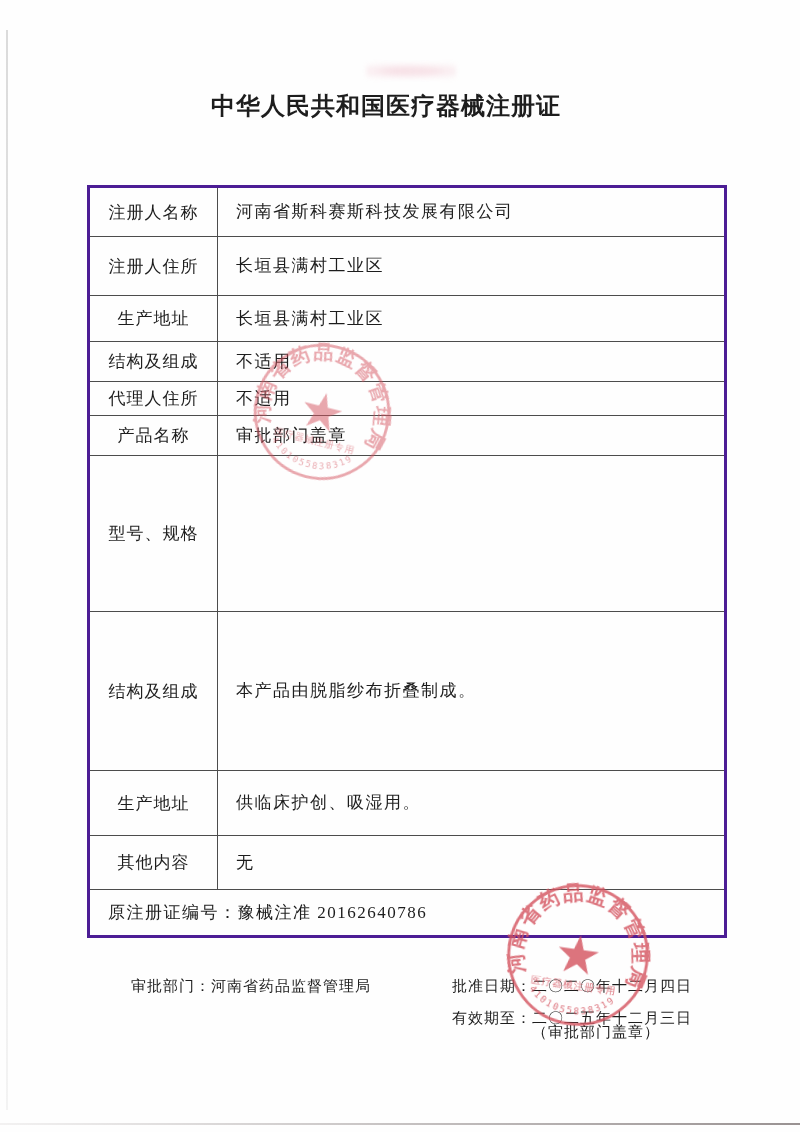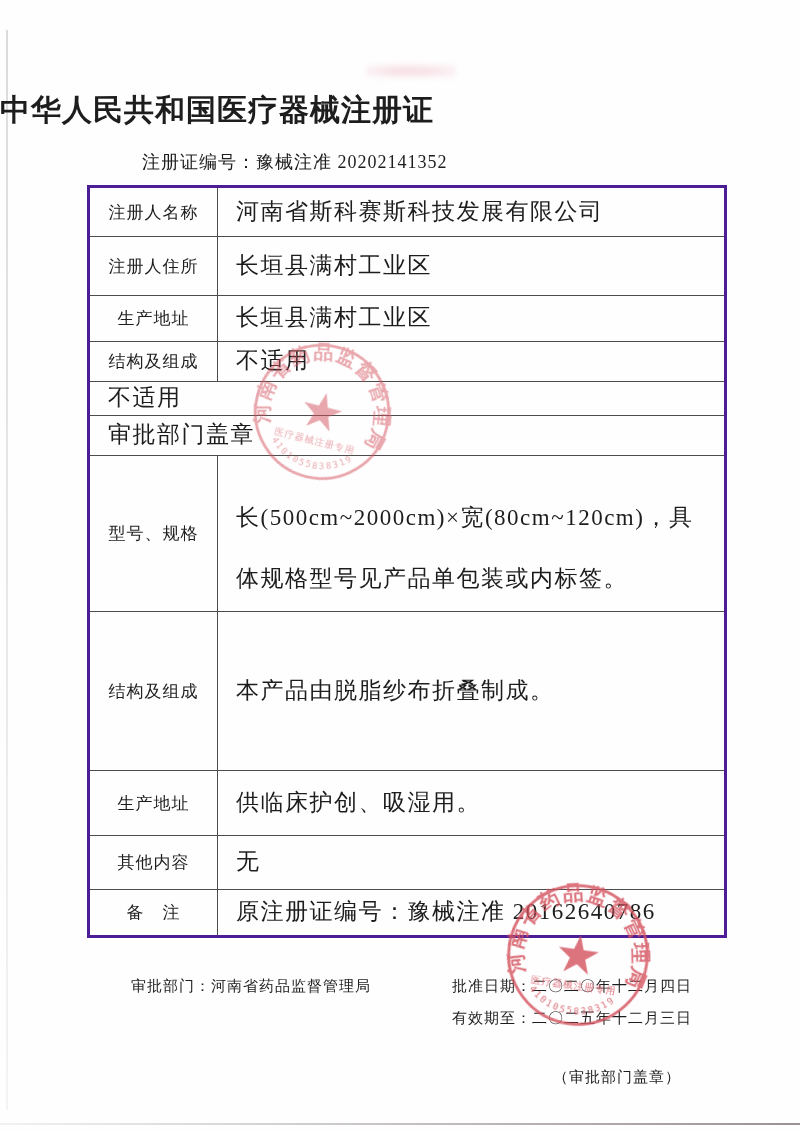--- a/index.html
+++ b/index.html
@@ -12,49 +12,49 @@
   .edge-left { position:absolute; left:6px; top:30px; width:2px; height:1080px;
     background:linear-gradient(to bottom, rgba(190,190,190,.55), rgba(210,210,210,.25)); }
   .edge-bottom { position:absolute; left:0px; top:1123px; width:800px; height:2px;
     background:linear-gradient(to right, rgba(160,150,150,.12), rgba(110,100,100,.7)); }
   .smudge { position:absolute; left:366px; top:60px; width:90px; height:22px;
     background:radial-gradient(ellipse at 30% 50%, rgba(230,150,170,.25), transparent 60%),
                radial-gradient(ellipse at 75% 50%, rgba(230,150,170,.22), transparent 60%);
     filter:blur(2px); }
 
   .title {
-    position:absolute; left:0; top:90px; width:772px; text-align:left;
-    font-size:30px; font-weight:bold; letter-spacing:1px;
+    position:absolute; left:0; top:90px; width:772px; text-align:center;
+    font-size:24px; font-weight:bold; letter-spacing:1px;
   }
   .regno { position:absolute; left:142px; top:150px; font-size:18px; letter-spacing:1px; }
 
   .cert-table {
     position:absolute; left:87px; top:185px; width:640px;
     border:3px solid #4c1d95; box-sizing:border-box; background:transparent;
   }
   .trow { display:flex; border-top:1px solid #4c4c4c; box-sizing:border-box; }
   .trow:first-child { border-top:none; }
   .tlabel {
     width:128px; flex:0 0 128px; display:flex; align-items:center; justify-content:center;
     text-align:center; font-size:17px; letter-spacing:1px;
     border-right:1px solid #4c4c4c; box-sizing:border-box;
   }
   .tvalue {
     flex:1; display:flex; align-items:center;
-    padding:0 16px 0 18px; font-size:23px; letter-spacing:1.5px; line-height:1.5;
+    padding:0 16px 0 18px; font-size:17px; letter-spacing:1.5px; line-height:1.5;
   }
   .h48{height:48px}.h59{height:59px}.h46{height:46px}.h40{height:40px}
   .h34{height:34px}.h156{height:156px}.h159{height:159px}.h65{height:65px}.h54{height:54px}
   .r-specs .tvalue { align-items:flex-start; padding-top:32px; line-height:2.65; padding-right:30px; }
 
   .footer-text { position:absolute; font-size:15px; letter-spacing:1px; }
   .f-dept  { left:131px; top:977px; }
   .f-date  { left:452px; top:977px; }
   .f-valid { left:452px; top:1009px;font-family:Liberation Mono, monospace; }
-  .f-seal  { left:553px; top:1023px;margin-top:45px; }
+  .f-seal  { left:532px; top:1023px; }
 
   
   .stamp { position:absolute; color:#d4525e; }
   .stamp .ring  { fill:none; stroke:currentColor; stroke-width:3; }
   .stamp text   { fill:currentColor; }
   .stamp .arc   { font-size:21px; font-weight:bold; letter-spacing:2px;
                   font-family:"Liberation Serif","DejaVu Serif",serif; }
   .stamp .star  { font-size:54px; }
   .stamp .inner { font-size:10px; letter-spacing:1px; }
   .stamp .digits{ font-size:9.5px; letter-spacing:2px; font-family:"DejaVu Sans Mono",monospace; }
@@ -67,63 +67,62 @@
 <body>
 
 <div class="page">
 
   <div class="edge-left"></div>
   <div class="edge-bottom"></div>
   <div class="smudge"></div>
 
   <div class="title">中华人民共和国医疗器械注册证</div>
 
-  <div class="regno"><span>注册证编号：</span><span>豫械注准 20202141352</span></div>
 
   <div class="cert-table">
     <div class="trow h48">
       <div class="tlabel">注册人名称</div>
       <div class="tvalue">河南省斯科赛斯科技发展有限公司</div>
     </div>
     <div class="trow h59">
       <div class="tlabel">注册人住所</div>
       <div class="tvalue">长垣县满村工业区</div>
     </div>
     <div class="trow h46">
       <div class="tlabel">生产地址</div>
       <div class="tvalue">长垣县满村工业区</div>
     </div>
     <div class="trow h40">
       <div class="tlabel">结构及组成</div>
       <div class="tvalue">不适用</div>
     </div>
     <div class="trow h34">
+      <div class="tlabel">代理人住所</div>
       <div class="tvalue">不适用</div>
     </div>
     <div class="trow h40">
+      <div class="tlabel">产品名称</div>
       <div class="tvalue">审批部门盖章</div>
     </div>
     <div class="trow h156 r-specs">
       <div class="tlabel">型号、规格</div>
-      <div class="tvalue">长(500cm~2000cm)×宽(80cm~120cm)，具体规格型号见产品单包装或内标签。</div>
     </div>
     <div class="trow h159">
       <div class="tlabel">结构及组成</div>
       <div class="tvalue">本产品由脱脂纱布折叠制成。</div>
     </div>
     <div class="trow h65">
       <div class="tlabel">生产地址</div>
       <div class="tvalue">供临床护创、吸湿用。</div>
     </div>
     <div class="trow h54">
       <div class="tlabel">其他内容</div>
       <div class="tvalue">无</div>
     </div>
     <div class="trow h46">
-      <div class="tlabel">备　注</div>
       <div class="tvalue">原注册证编号：豫械注准 20162640786</div>
     </div>
   </div>
 
   <div class="footer-text f-date">批准日期：二〇二〇年十二月四日</div>
   <div class="footer-text f-dept">审批部门：河南省药品监督管理局</div>
   <div class="footer-text f-valid">有效期至：二〇二五年十二月三日</div>
   <div class="footer-text f-seal">（审批部门盖章）</div>
 
   <svg class="stamp s1" viewBox="0 0 160 160">

